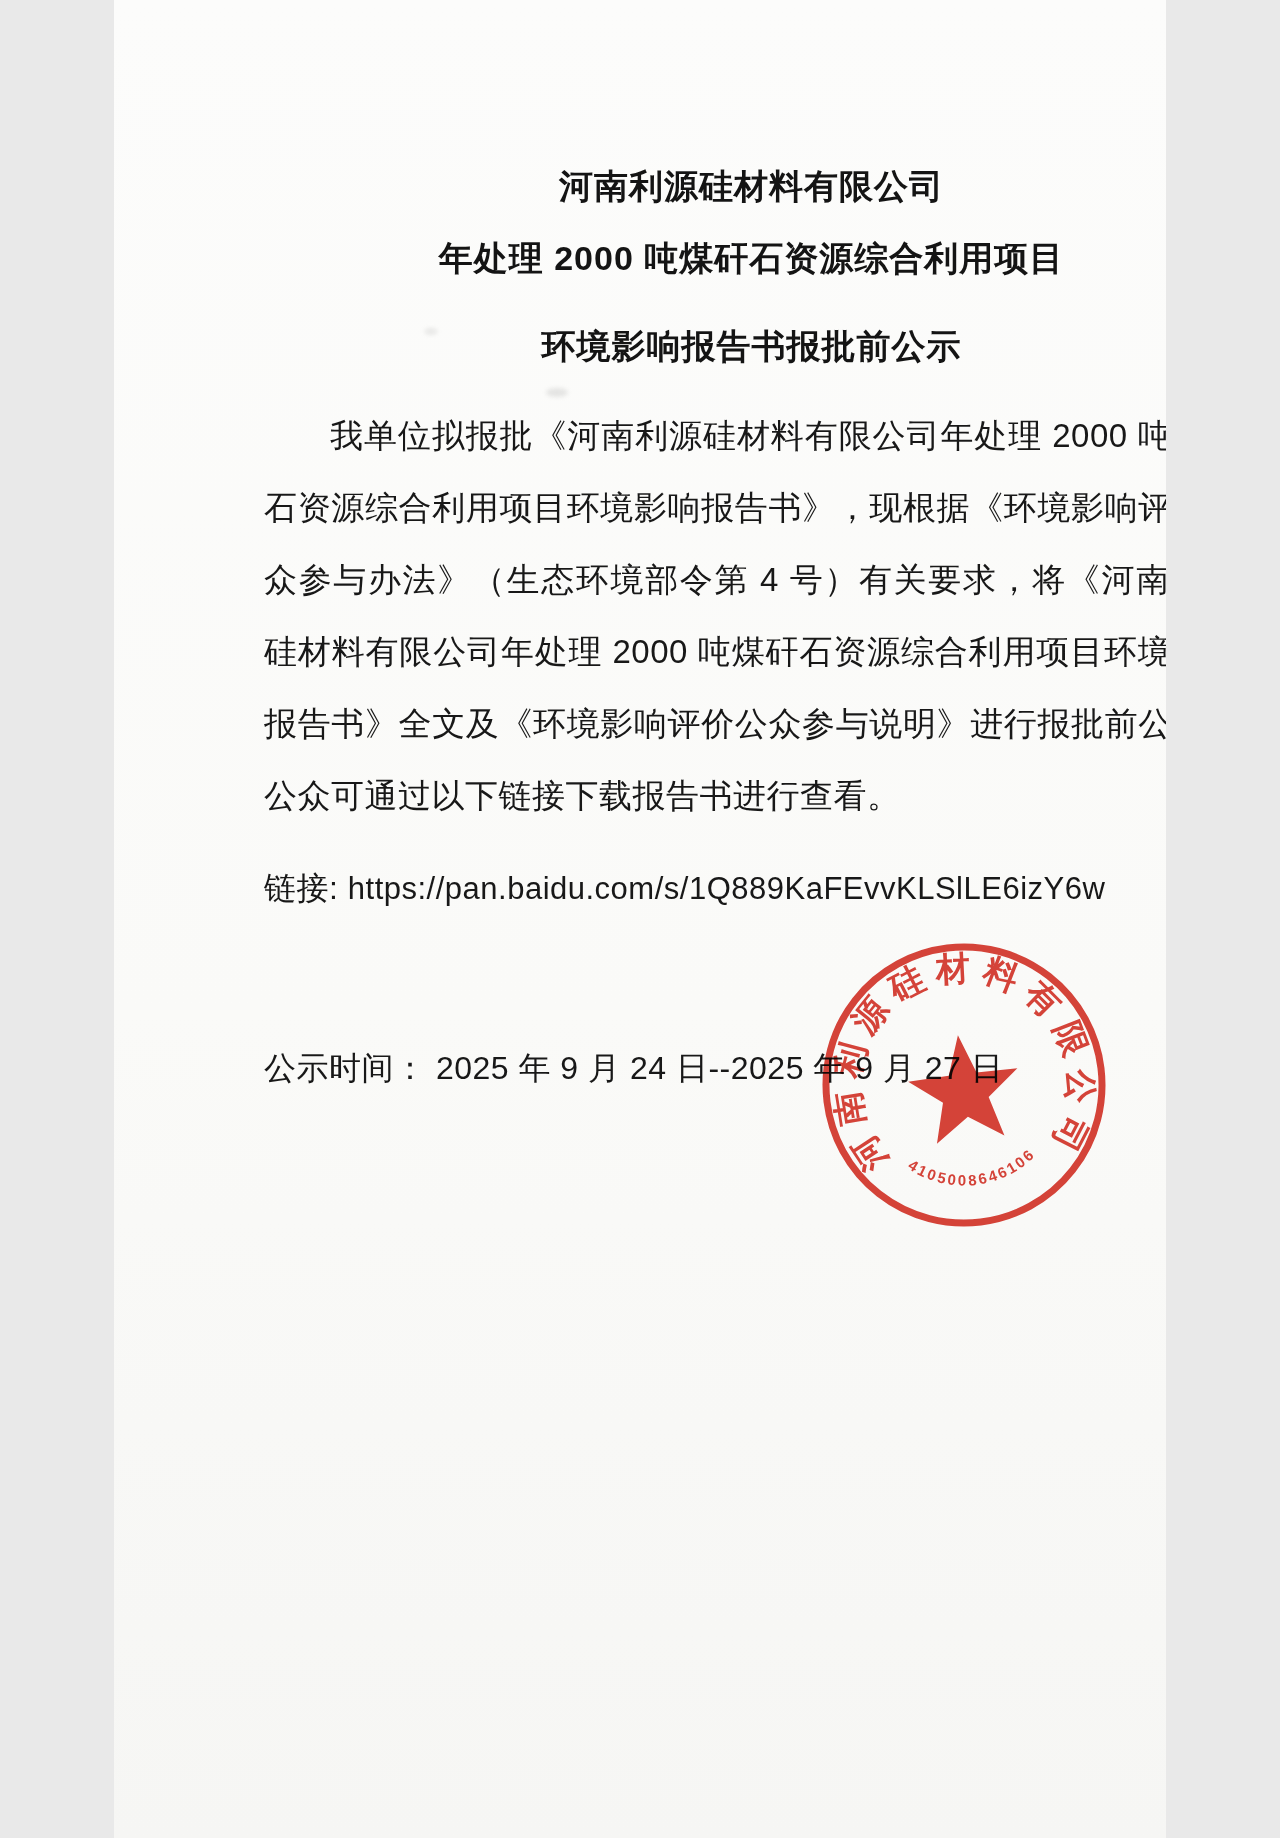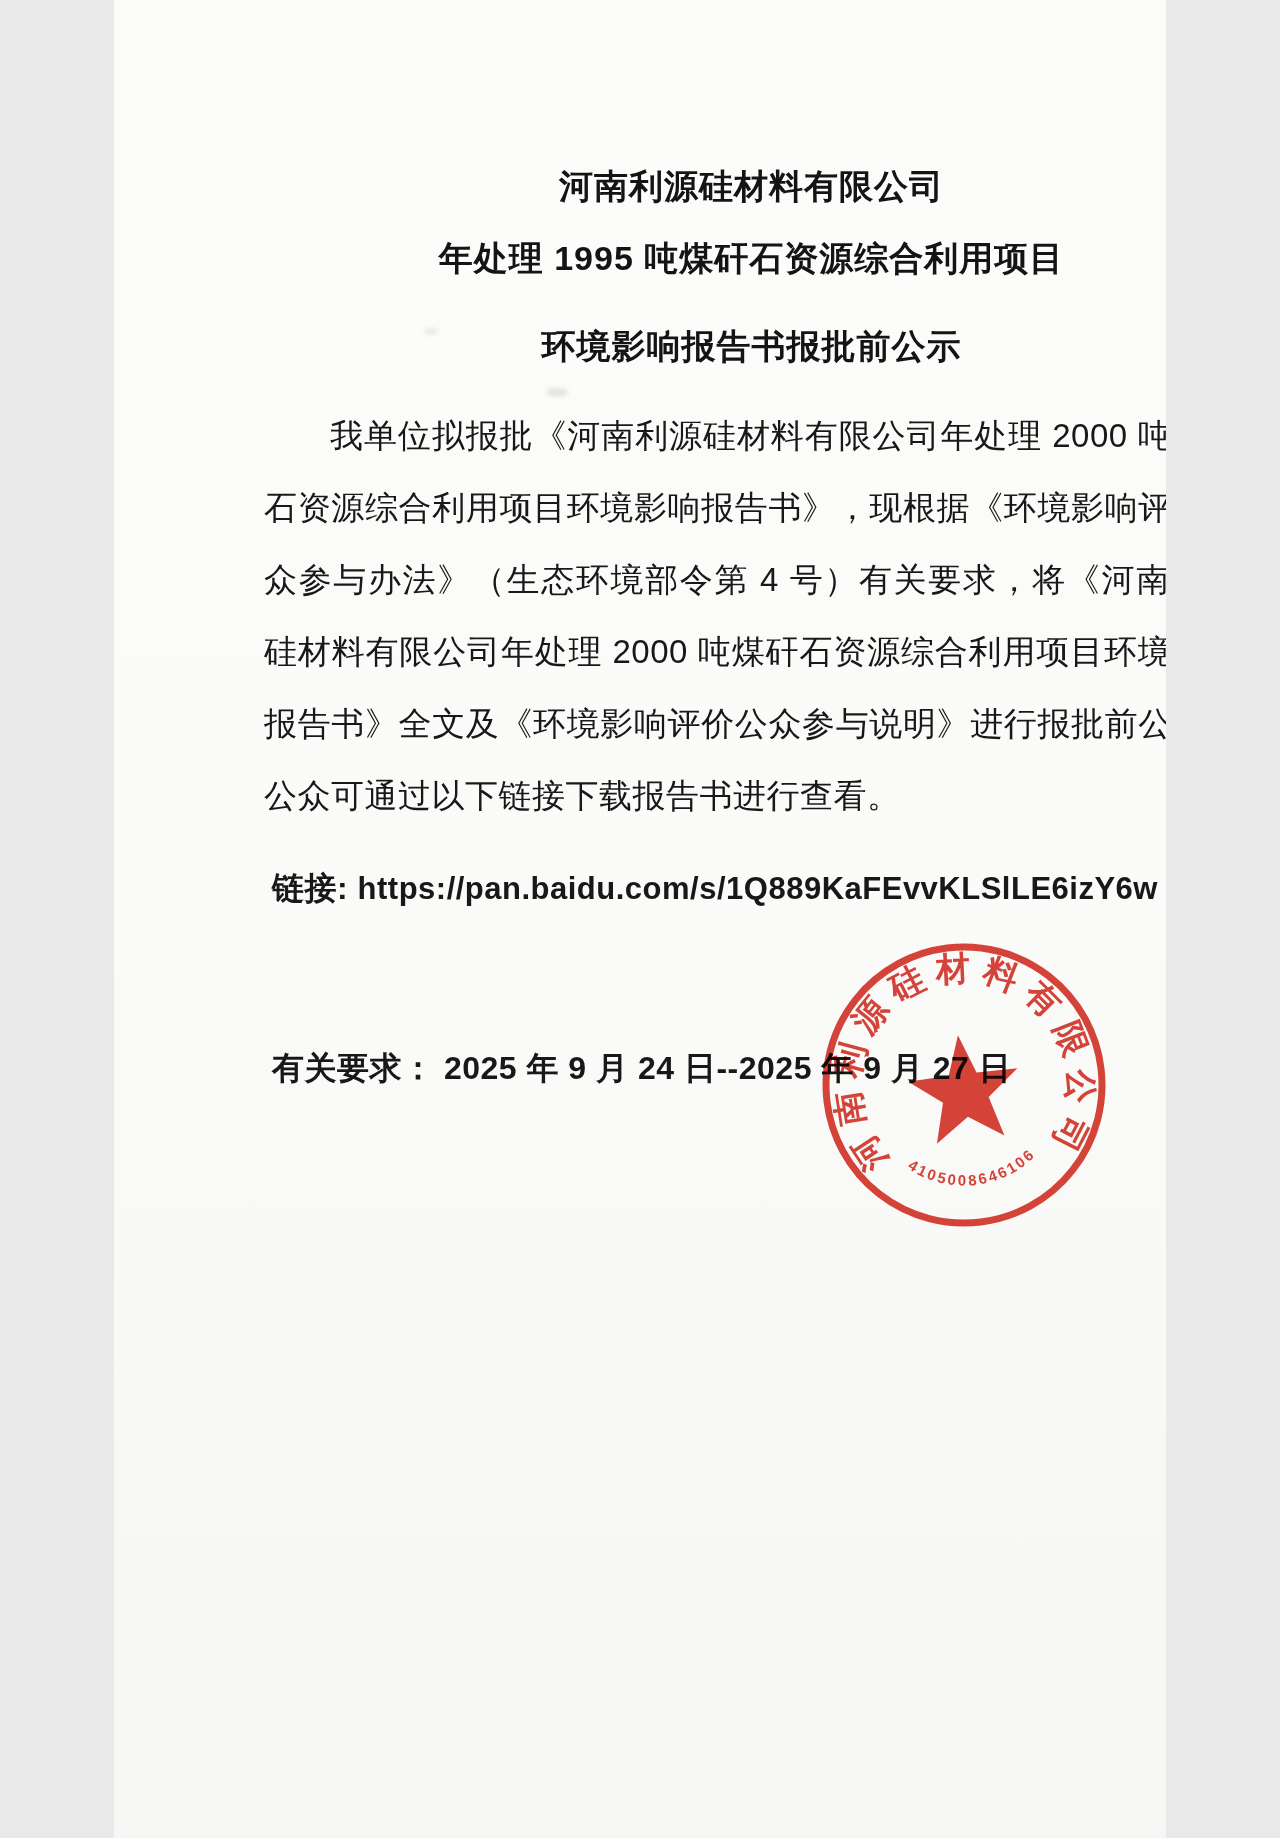--- a/index.html
+++ b/index.html
@@ -60,28 +60,27 @@
     line-height: 72px;
     text-align: justify;
     text-justify: inter-ideograph;
     text-indent: 66px;
     color: #181818;
     letter-spacing: 0.5px;
   }
 
   .info-line {
     position: absolute;
-    left: 158px;
+    left: 150px;
     width: 1000px;
     font-size: 32px;
     line-height: 44px;
     color: #181818;
     letter-spacing: 0.5px;
     white-space: nowrap;
-    font-weight: bold;
   }
   .line-link   { top: 866px; }
   .line-code   { top: 956px; }
   .line-period { top: 1046px; }
 
   .info-line .url {
     color: #181818;
     text-decoration: none;
     font-size: 31px;
   }
@@ -110,33 +109,33 @@
     font-weight: bold;
     letter-spacing: 2.5px;
   }
 </style>
 </head>
 <body>
 
 <div class="page">
 
   <div class="title title-1">河南利源硅材料有限公司</div>
-  <div class="title title-2">年处理 1995 吨煤矸石资源综合利用项目</div>
+  <div class="title title-2">年处理 2000 吨煤矸石资源综合利用项目</div>
   <div class="title title-3">环境影响报告书报批前公示</div>
 
   <p class="body-par">我单位拟报批《河南利源硅材料有限公司年处理 2000 吨煤矸石资源综合利用项目环境影响报告书》，现根据《环境影响评价公众参与办法》（生态环境部令第 4 号）有关要求，将《河南利源硅材料有限公司年处理 2000 吨煤矸石资源综合利用项目环境影响报告书》全文及《环境影响评价公众参与说明》进行报批前公示。公众可通过以下链接下载报告书进行查看。</p>
 
   <div class="info-line line-link">
     <span>链接:</span>
     <span class="url">https://pan.baidu.com/s/1Q889KaFEvvKLSlLE6izY6w</span>
   </div>
 
 
   <div class="info-line line-period">
-    <span>有关要求：</span>
+    <span>公示时间：</span>
     <span>2025 年 9 月 24 日--2025 年 9 月 27 日</span>
   </div>
 
   <div class="seal">
     <svg viewBox="-150 -150 300 300">
       <defs>
         <path id="seal-arc-top" d="M -80 68 A 105 105 0 1 1 80 68" fill="none"></path>
         <path id="seal-arc-bottom" d="M -68 74 A 100 100 0 0 0 68 74" fill="none"></path>
       </defs>
 

